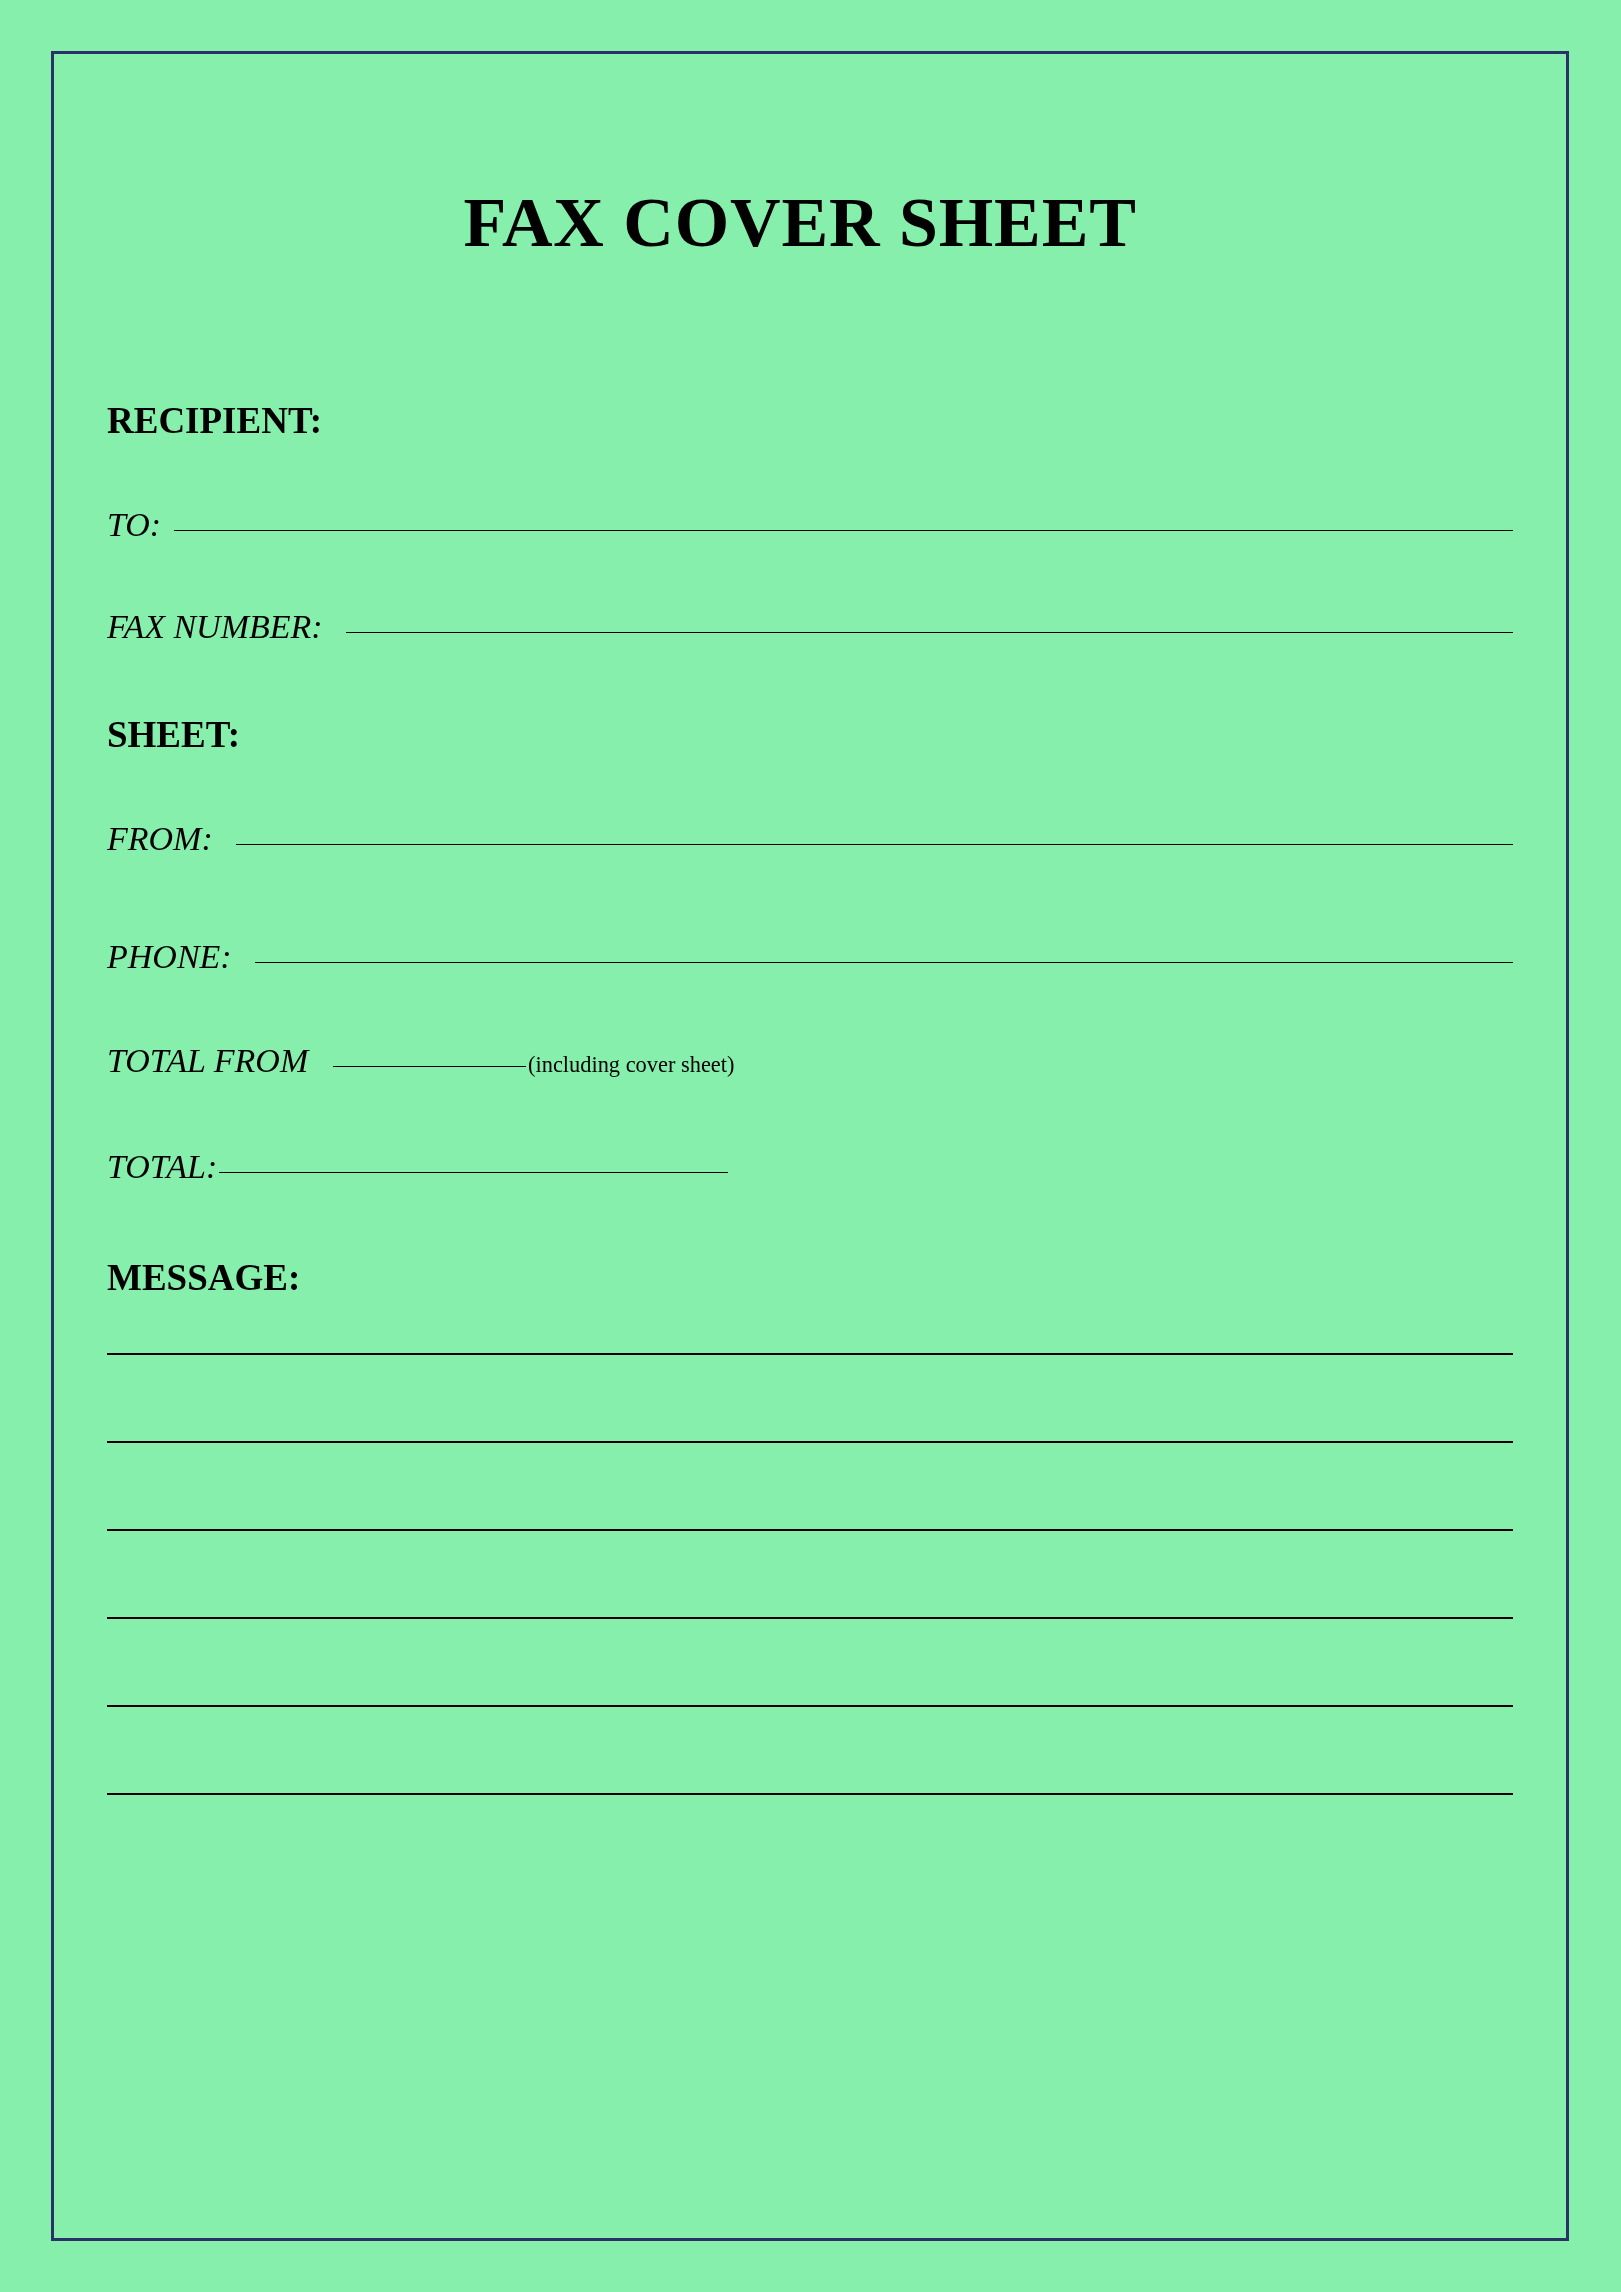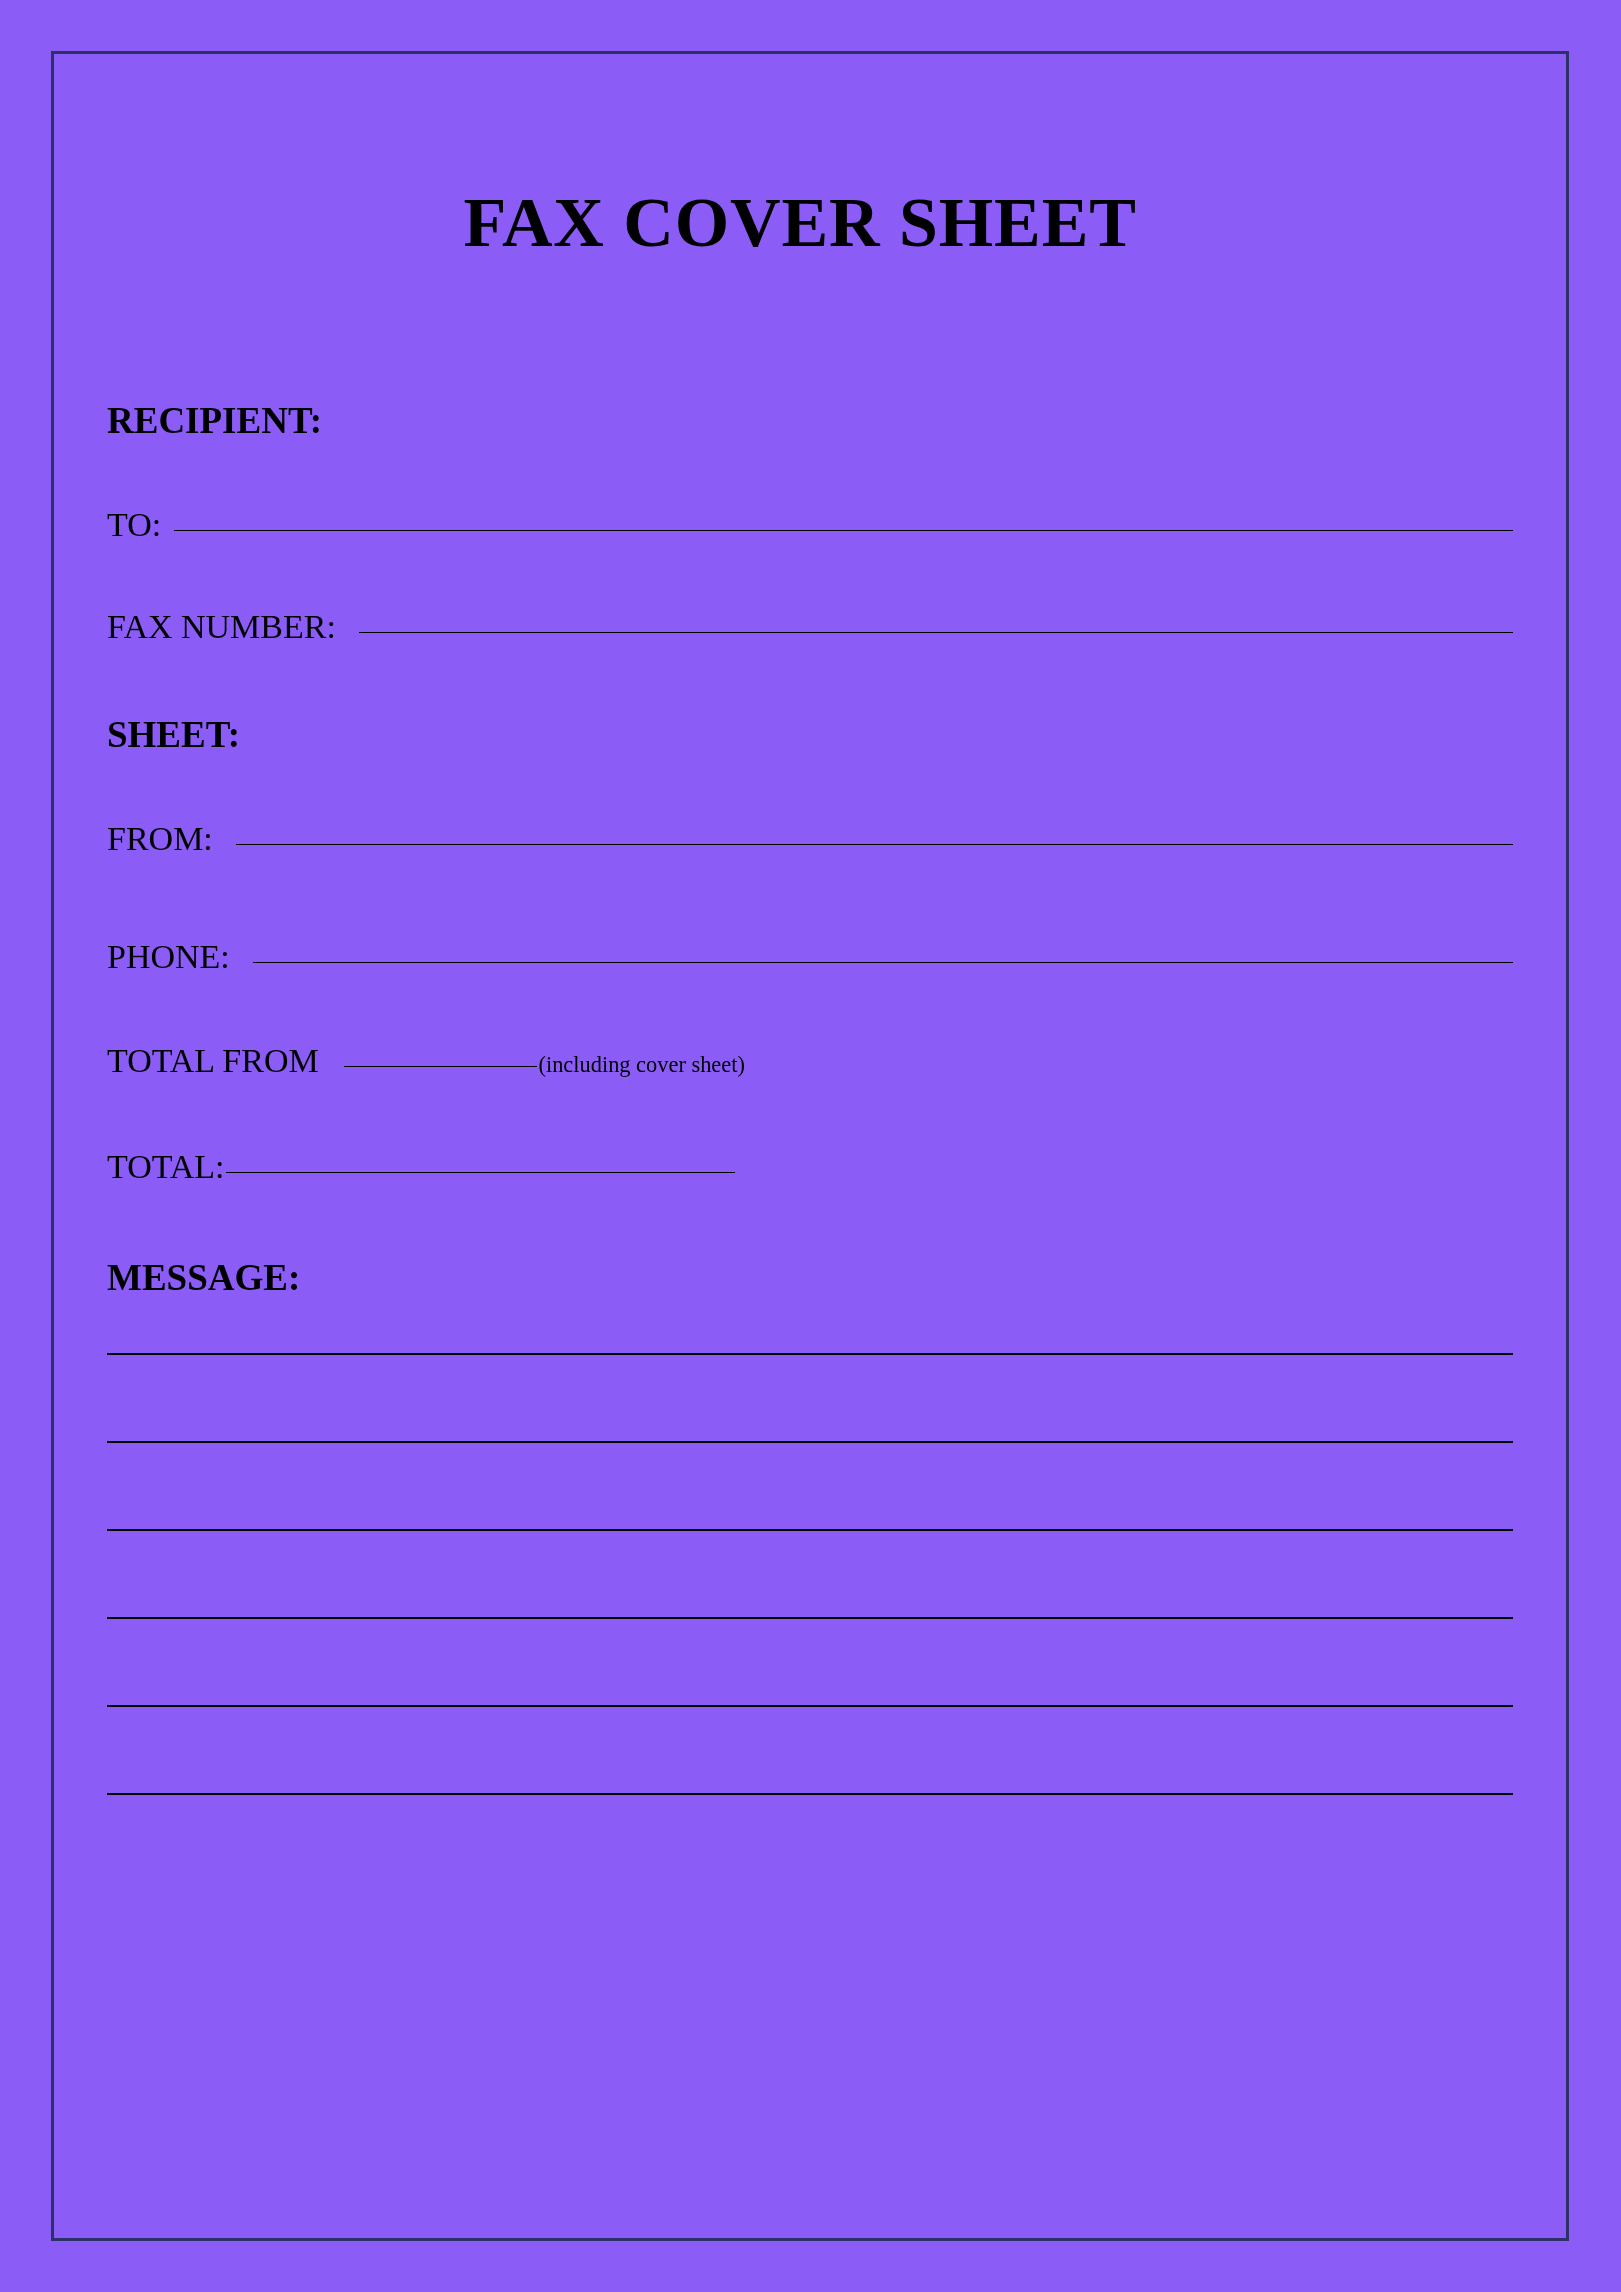--- a/index.html
+++ b/index.html
@@ -12,21 +12,21 @@
     height: 2293px;
     font-family: "Liberation Serif", serif;
     color: #000000;
     overflow: hidden;
   }
 
   .page {
     position: relative;
     width: 1621px;
     height: 2293px;
-    background: #8b5cf6;
+    background: #86efac;
     box-sizing: border-box;
   }
 
   
   .border-frame {
     position: absolute;
     left: 51px;
     top: 51px;
     width: 1518px;
     height: 2190px;
@@ -68,20 +68,21 @@
     align-items: baseline;
     font-size: 34px;
     margin-top: 64px;
     white-space: nowrap;
   }
   .field-row.tight {
     margin-top: 80px;
   }
   .field-label {
     flex: 0 0 auto;
+    font-style: italic;
   }
   .rule {
     flex: 1 1 auto;
     border-bottom: 1.8px solid #000;
     height: 0;
     position: relative;
     top: -5.4px;
     margin-left: 12.5px;
   }
   .rule.short-gap {

